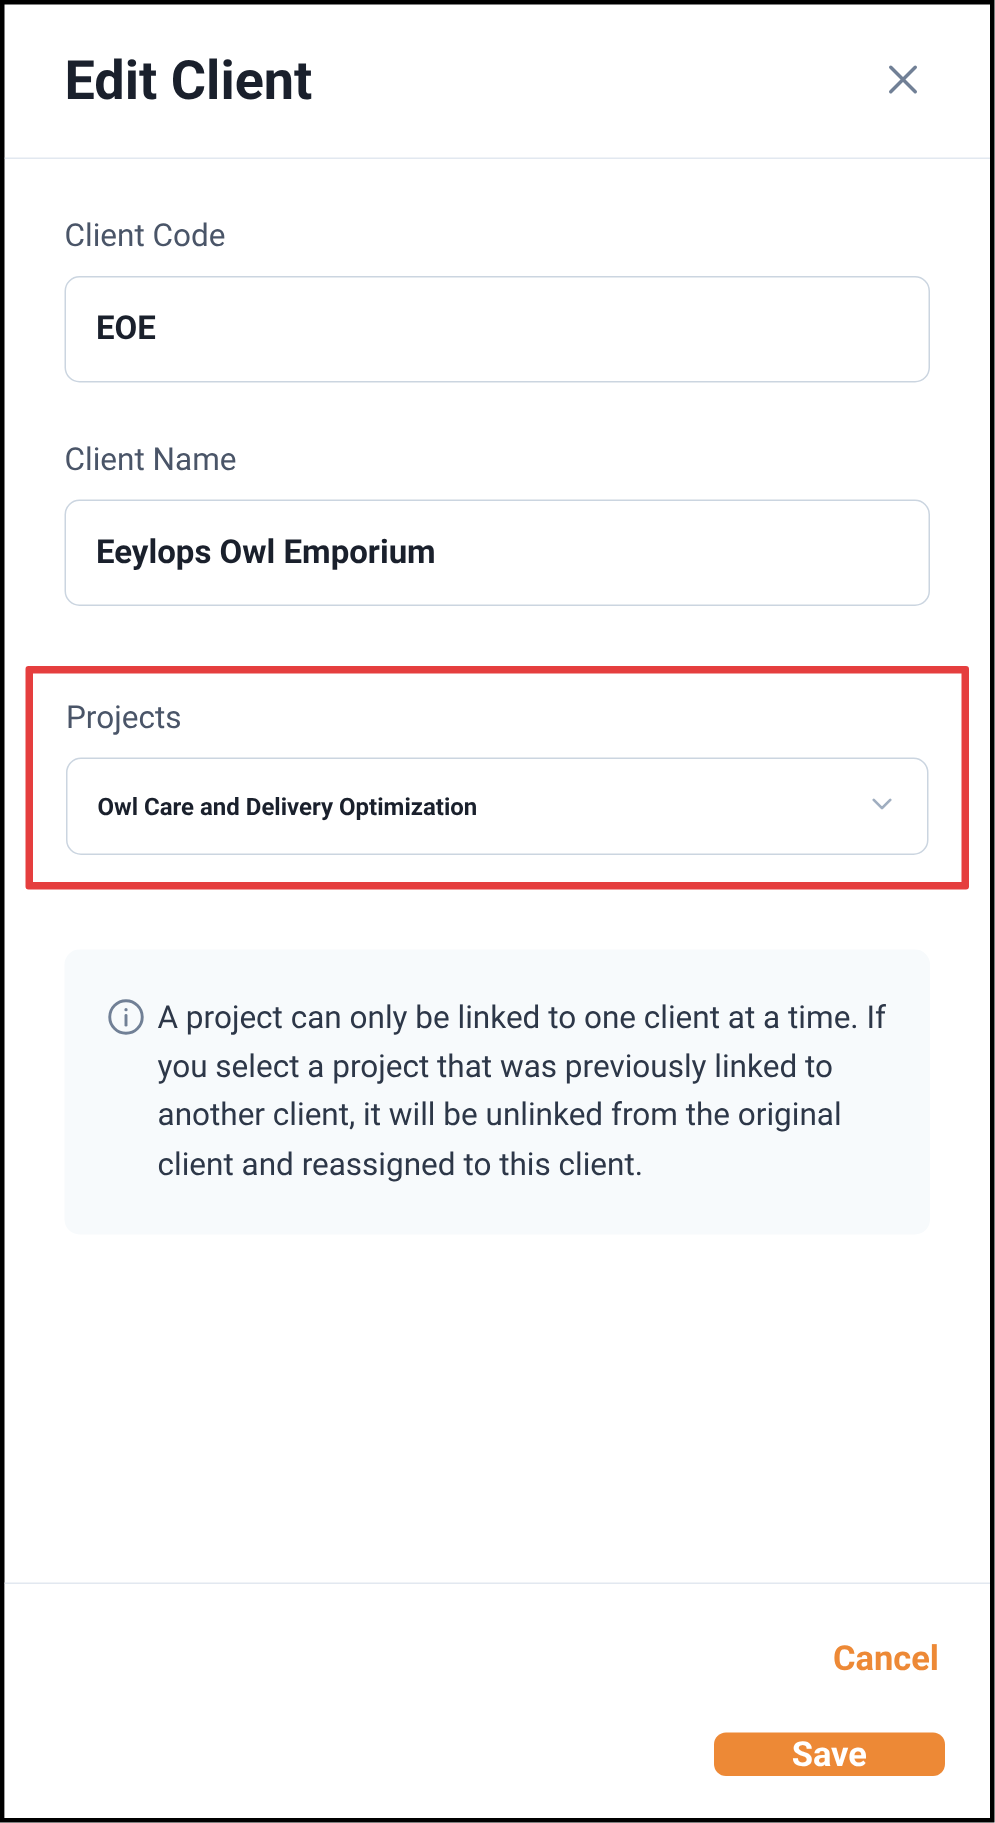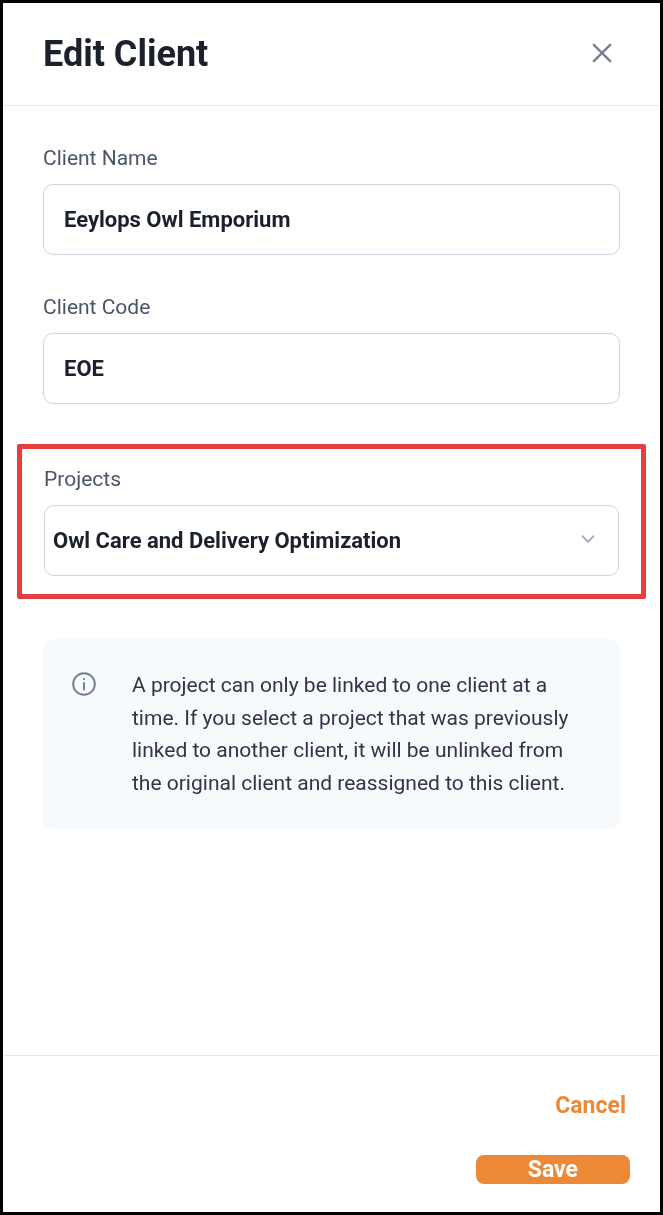--- a/index.html
+++ b/index.html
@@ -73,24 +73,24 @@
       margin: 0 -26px 40px -26px;
     }
     .highlight-wrapper .form-group {
       margin-bottom: 0;
     }
     .select-wrapper {
       position: relative;
     }
     .select-display {
       width: 100%;
-      padding: 22px 50px 22px 8px;
+      padding: 22px 50px 22px 20px;
       border: 1px solid #cbd5e0;
       border-radius: 10px;
-      font-size: 22px;
+      font-size: 16px;
       font-weight: 700;
       color: #1a202c;
       background: #fff;
       cursor: pointer;
       text-align: left;
       font-family: inherit;
     }
     .chevron-icon {
       position: absolute;
       right: 20px;
@@ -101,21 +101,21 @@
     }
     .chevron-icon svg {
       width: 22px;
       height: 22px;
     }
     .info-box {
       background: #f7fafc;
       border-radius: 10px;
       padding: 30px 28px;
       display: flex;
-      gap: 35px;
+      gap: 8px;
       align-items: flex-start;
       margin-top: 0;
     }
     .info-icon {
       flex-shrink: 0;
       margin-top: 2px;
       color: #718096;
     }
     .info-icon svg {
       width: 26px;
@@ -174,27 +174,27 @@
         <line x1="5" y1="5" x2="19" y2="19"></line>
         <line x1="19" y1="5" x2="5" y2="19"></line>
       </svg>
     </span>
   </button>
 </div>
 
 <div class="modal-body">
 
   <div class="form-group">
+    <label class="form-label">Client Code</label>
+    <input type="text" class="form-input" value="EOE" style="">
+  </div>
+
+  <div class="form-group">
     <label class="form-label">Client Name</label>
     <input type="text" class="form-input" value="Eeylops Owl Emporium" style="">
-  </div>
-
-  <div class="form-group">
-    <label class="form-label">Client Code</label>
-    <input type="text" class="form-input" value="EOE" style="">
   </div>
 
   <div class="highlight-wrapper">
     <div class="form-group">
       <label class="form-label">Projects</label>
       <div class="select-wrapper">
         <button class="select-display">Owl Care and Delivery Optimization</button>
         <span class="chevron-icon">
           <svg viewBox="0 0 24 24" fill="none" stroke="currentColor" stroke-width="2" stroke-linecap="round" stroke-linejoin="round">
             <polyline points="6 9 12 15 18 9"></polyline>

